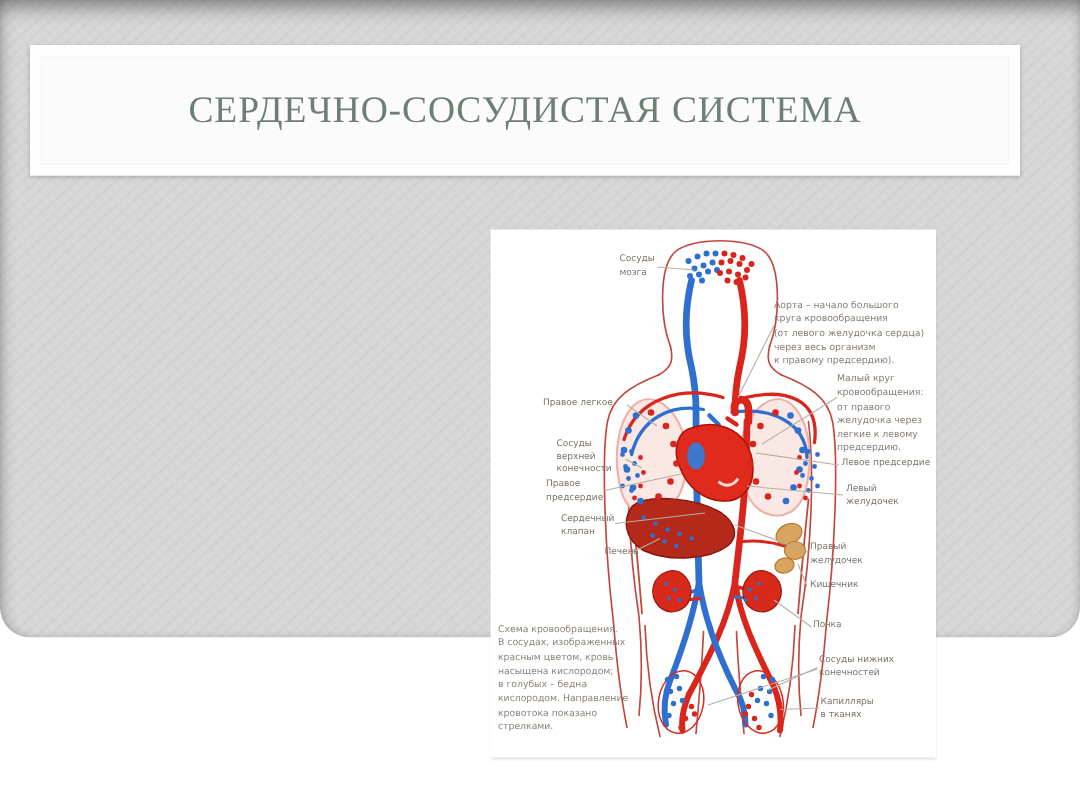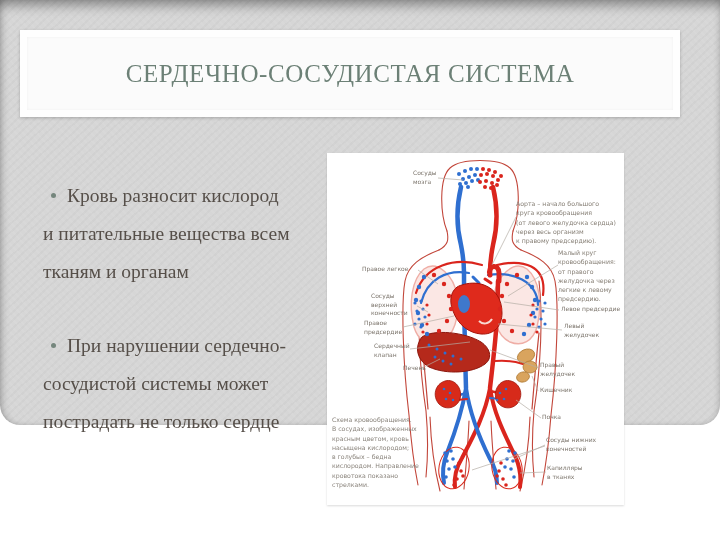--- a/index.html
+++ b/index.html
@@ -43,28 +43,20 @@
 </head>
 <body>
 
 <div class="canvas">
   <div class="slide">
 
     <div class="title-box">
       <h1>СЕРДЕЧНО-СОСУДИСТАЯ СИСТЕМА</h1>
     </div>
 
-    <div class="content">
-      <p class="bullet"><span class="dot"></span><span class="btext">Кровь разносит кислород
-и питательные вещества всем
-тканям и органам</span></p>
-      <p class="bullet"><span class="dot"></span><span class="btext">При нарушении сердечно-
-сосудистой системы может
-пострадать не только сердце</span></p>
-    </div>
 
     <div class="diagram">
       <svg viewBox="0 0 297 352" width="297" height="352">
 
         <g fill="none" stroke="#c2463a" stroke-width="1.1" stroke-linecap="round">
           <path d="M120,78 C113,60 112,25 123,15 C134,5 172,5 183,15 C194,25 193,60 186,78"></path>
           <path d="M120,78 C122,87 121,92 112,97"></path>
           <path d="M186,78 C184,87 185,92 194,97"></path>
           <path d="M112,97 C94,104 81,112 78,128 C74,150 76,212 82,262 C84,288 87,312 91,332"></path>
           <path d="M194,97 C212,104 225,112 228,128 C232,150 230,212 224,262 C222,288 219,312 215,332"></path>

